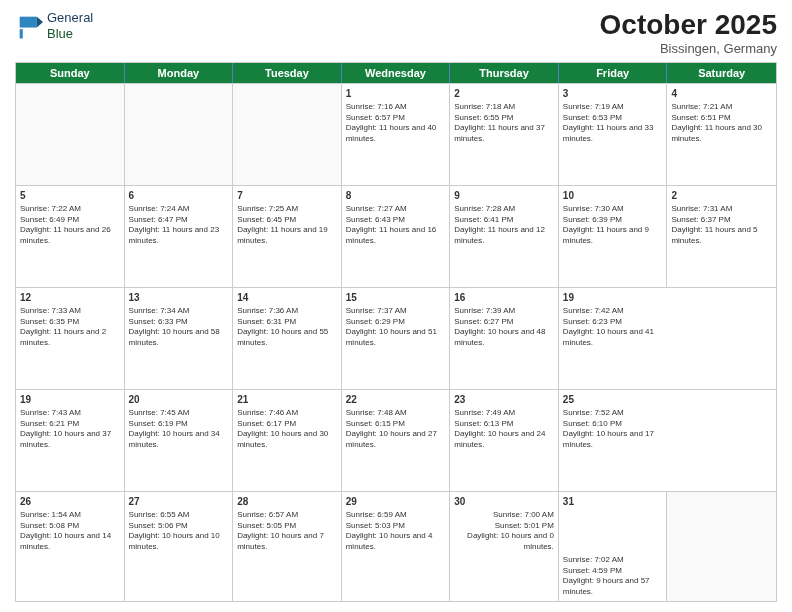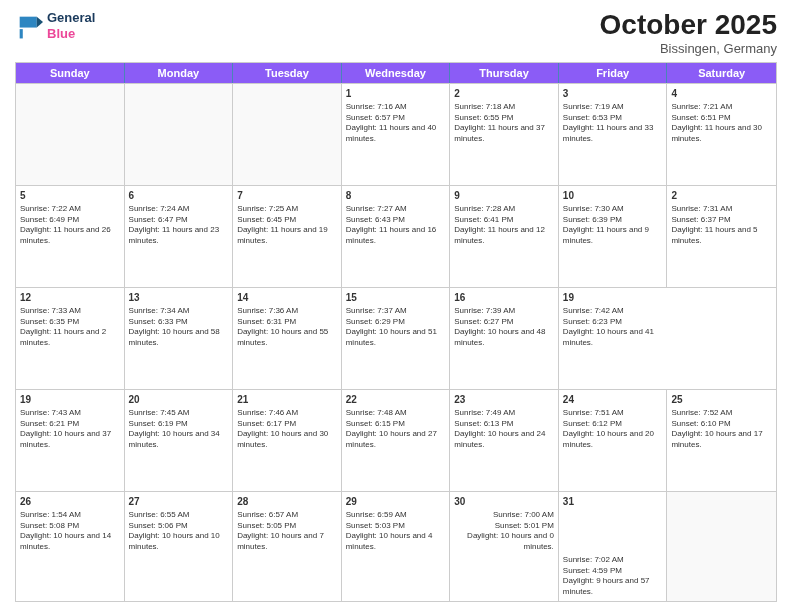--- a/index.html
+++ b/index.html
@@ -23,25 +23,25 @@
       align-items: flex-start;
       margin-bottom: 6px;
     }
     .logo {
       display: flex;
       align-items: center;
       gap: 4px;
     }
     .logo-text {
       font-size: 13px;
-      font-weight: bold;
+      font-weight: normal;
       color: #1a3a5c;
       line-height: 1.2;
     }
-    .logo-blue { color: #ec4899; }
+    .logo-blue { color: #14532d; }
     .logo-icon {
       width: 28px;
       height: 28px;
     }
     .title-block {
       text-align: right;
     }
     .month-title {
       font-size: 28px;
       font-weight: bold;
@@ -54,21 +54,21 @@
     }
     .calendar {
       flex: 1;
       display: flex;
       flex-direction: column;
       border: 1px solid #ccc;
     }
     .cal-header {
       display: grid;
       grid-template-columns: repeat(7, 1fr);
-      background: #8b5cf6;
+      background: #15803d;
     }
     .cal-header-cell {
       color: #fff;
       font-size: 11px;
       font-weight: bold;
       text-align: center;
       padding: 4px 2px;
       border-right: 1px solid #4a84b8;
     }
     .cal-header-cell:last-child { border-right: none; }
@@ -277,26 +277,20 @@
 Sunset: 6:15 PM
 Daylight: 10 hours and 27 minutes.</div>
           </div>
           <div class="cal-cell">
             <span class="day-num">23</span>
             <div class="cell-text" style="white-space: pre-line;">Sunrise: 7:49 AM
 Sunset: 6:13 PM
 Daylight: 10 hours and 24 minutes.</div>
           </div>
           <div class="cal-cell">
-            <span class="day-num">24</span>
-            <div class="cell-text" style="white-space: pre-line;">Sunrise: 7:51 AM
-Sunset: 6:12 PM
-Daylight: 10 hours and 20 minutes.</div>
-          </div>
-          <div class="cal-cell">
             <span class="day-num">25</span>
             <div class="cell-text" style="white-space: pre-line;">Sunrise: 7:52 AM
 Sunset: 6:10 PM
 Daylight: 10 hours and 17 minutes.</div>
           </div>
         </div>
         <div class="cal-row">
           <div class="cal-cell">
             <span class="day-num">26</span>
             <div class="cell-text" style="white-space: pre-line;">Sunrise: 1:54 AM

